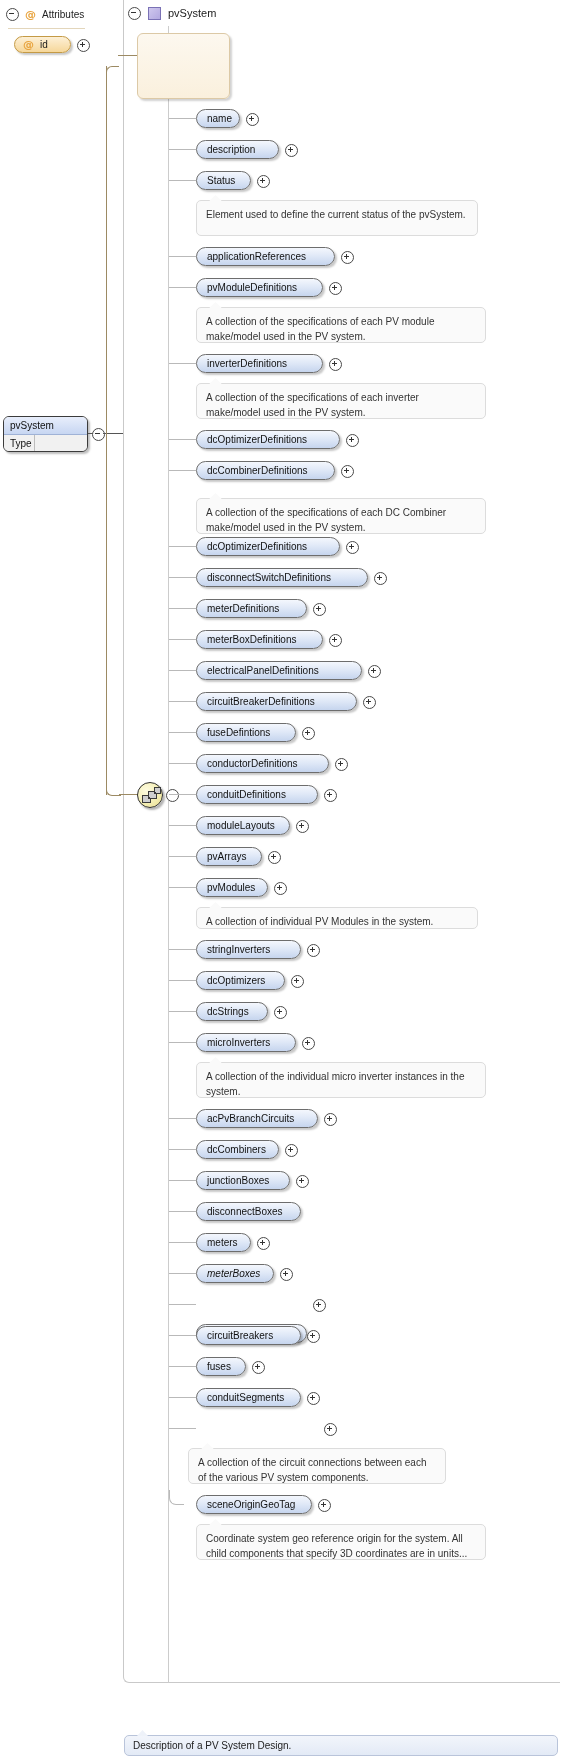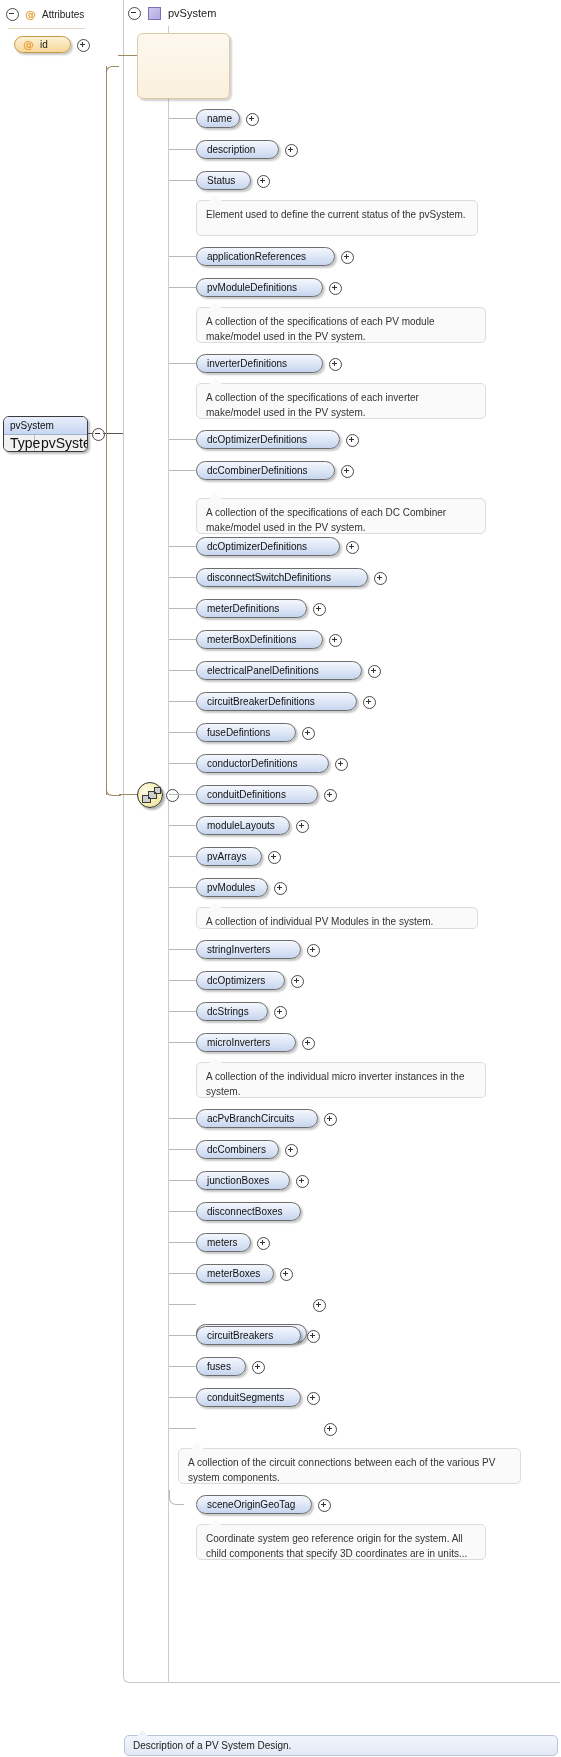--- a/index.html
+++ b/index.html
@@ -64,22 +64,23 @@
     border:1px solid #3b3b3b;border-radius:6px;background:#f3f3f3;
     box-shadow:2px 2px 2px rgba(0,0,0,.25);
     overflow:hidden;box-sizing:border-box;
   }
   #root-box .rb-title{
     height:17px;line-height:17px;padding-left:6px;
     background:linear-gradient(180deg,#e8eefb 0%,#c7d6f2 100%);
     border-bottom:1px solid #9fb2d6;font-size:10px;color:#111;
   }
   #root-box .rb-row{
-    height:17px;line-height:17px;display:flex;font-size:14px;color:#111;
+    height:17px;line-height:17px;display:flex;font-size:10px;color:#111;
     background:#f1f1f1;
+    flex-direction:column;
   }
   #root-box .rb-row .k{width:31px;padding-left:6px;box-sizing:border-box;
     border-right:1px solid #bdbdbd;}
   #root-box .rb-row .v{padding-left:6px;}
 
   
   #root-line{position:absolute;left:88px;top:433px;width:6px;height:1px;background:#555;}
   #root-toggle{position:absolute;left:92px;top:428px;}
   #root-stub{position:absolute;left:103px;top:433px;width:20px;height:1px;background:#555;}
 
@@ -380,21 +381,21 @@
     <div class="branch" style="left: 169px; top: 1211px; width: 27px;"></div>
     <div class="pill" style="left: 196px; top: 1202px; width: 105px;">
       <span>disconnectBoxes</span>
     </div>
     <div class="branch" style="left: 169px; top: 1242px; width: 27px;"></div>
     <div class="pill" style="left: 196px; top: 1233px; width: 55px;">
       <span>meters</span>
     </div>
     <span class="circ plus pill-plus" style="left: 257px; top: 1237px;"></span>
     <div class="branch" style="left: 169px; top: 1273px; width: 27px;"></div>
-    <div class="pill" style="left: 196px; top: 1264px; width: 78px;">
+    <div class="pill" style="left: 196px; top: 1264px; width: 78px; font-style: italic;">
       <span>meterBoxes</span>
     </div>
     <span class="circ plus pill-plus" style="left: 280px; top: 1268px;"></span>
     <div class="branch" style="left: 169px; top: 1304px; width: 27px;"></div>
     <div class="pill" style="left: 196px; top: 1295px; width: 111px; margin-top: 29px;">
       <span>electricalPanels</span>
     </div>
     <span class="circ plus pill-plus" style="left: 313px; top: 1299px;"></span>
     <div class="branch" style="left: 169px; top: 1335px; width: 27px;"></div>
     <div class="pill" style="left: 196px; top: 1326px; width: 105px;">
@@ -409,21 +410,21 @@
     <div class="branch" style="left: 169px; top: 1397px; width: 27px;"></div>
     <div class="pill" style="left: 196px; top: 1388px; width: 105px;">
       <span>conduitSegments</span>
     </div>
     <span class="circ plus pill-plus" style="left: 307px; top: 1392px;"></span>
     <div class="branch" style="left: 169px; top: 1428px; width: 27px;"></div>
     <div class="pill" style="left: 196px; top: 1419px; width: 122px; margin-top: 40px;">
       <span>circuitConnections</span>
     </div>
     <span class="circ plus pill-plus" style="left: 324px; top: 1423px;"></span>
-    <div class="note" style="left: 178px; top: 1448px; width: 343px; height: 36px;"><span>A collection of the circuit connections between each of the various PV system components.</span></div>
+    <div class="note" style="left: 188px; top: 1448px; width: 258px; height: 36px;"><span>A collection of the circuit connections between each of the various PV system components.</span></div>
     <div class="branch-last" style="left: 169px; top: 1490px;"></div>
     <div class="pill" style="left: 196px; top: 1495px; width: 116px;">
       <span>sceneOriginGeoTag</span>
     </div>
     <span class="circ plus pill-plus" style="left: 318px; top: 1499px;"></span>
     <div class="note" style="left: 196px; top: 1524px; width: 290px; height: 36px;"><span>Coordinate system geo reference origin for the system. All child components that specify 3D coordinates are in units...</span></div>
   </div>
 
 <div id="footer-note">
   <span>Description of a PV System Design.</span>

